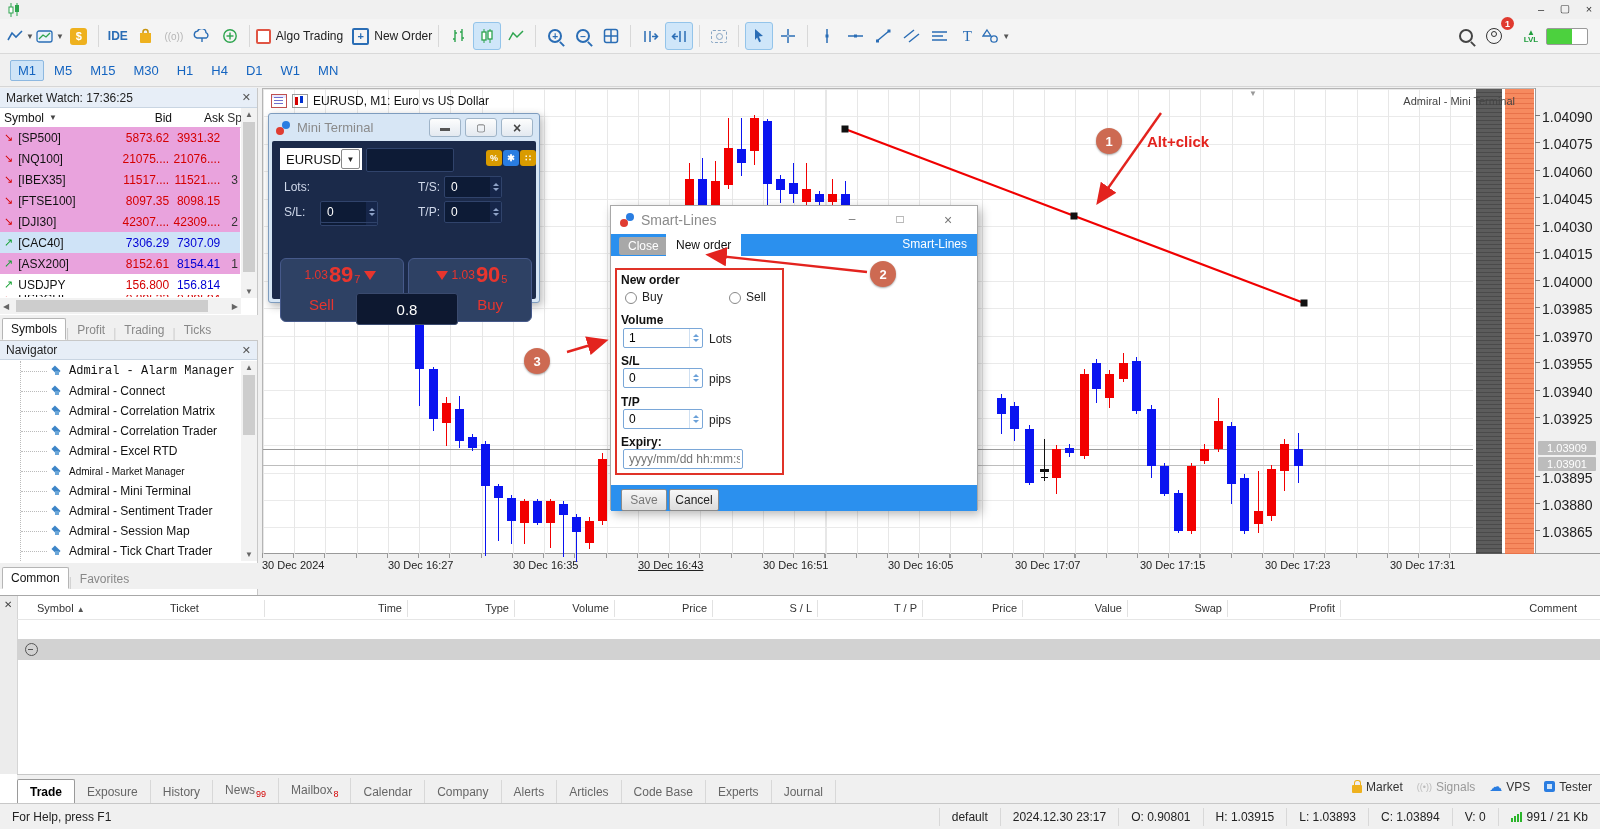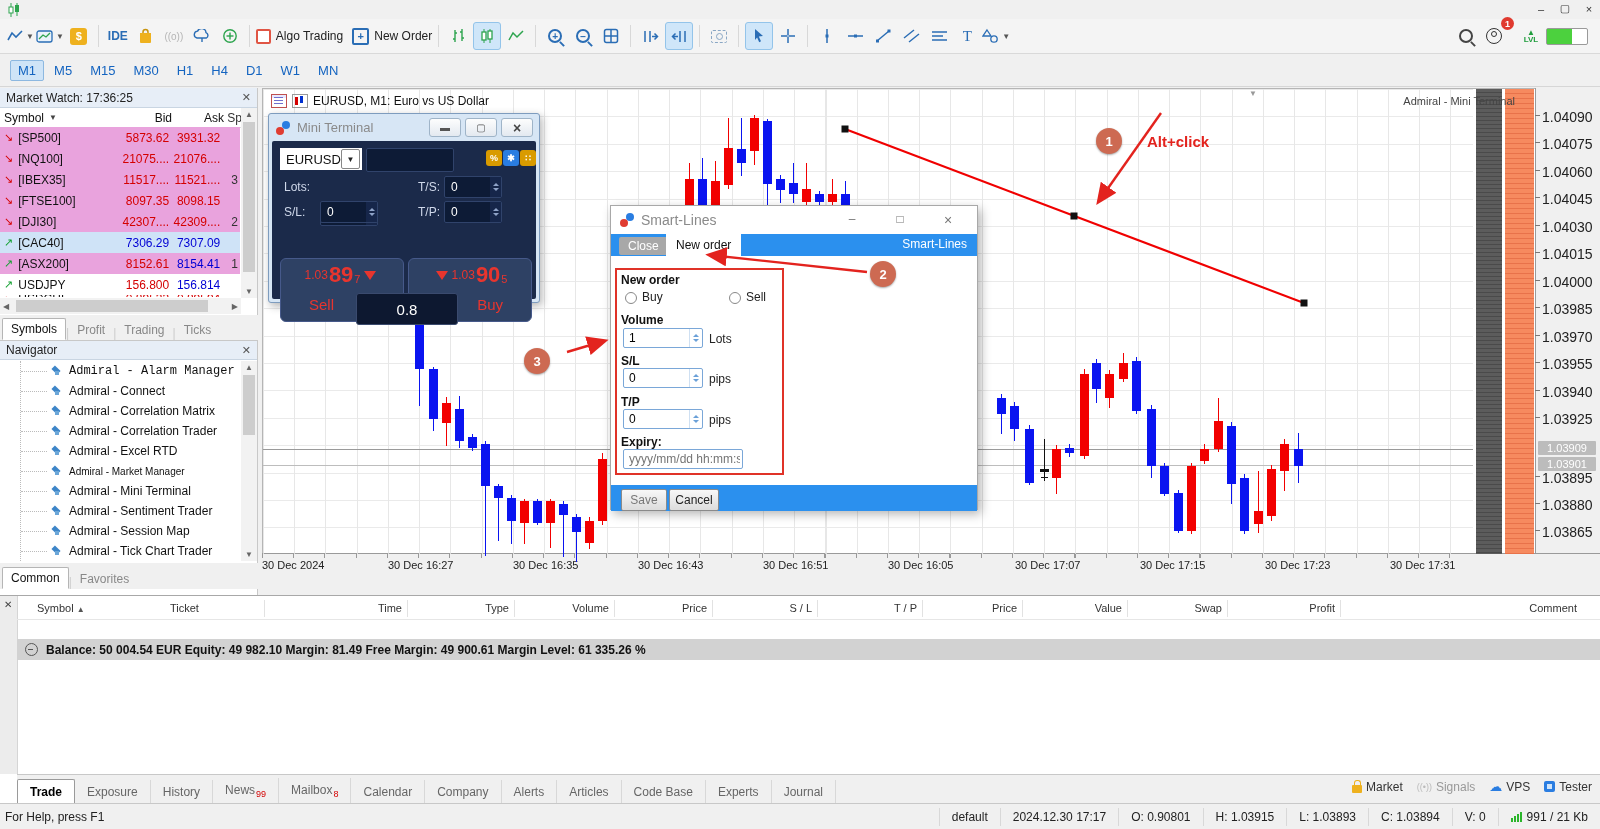--- a/index.html
+++ b/index.html
@@ -166,21 +166,21 @@
   .tbtab.active{background:#fff;border:1px solid #9a9a9a;border-bottom:none;color:#000;font-weight:bold;border-radius:2px 2px 0 0;}
   .tbbadge{color:#d40000;font-size:9px;vertical-align:sub;margin-left:1px;}
   #tb-right{position:absolute;right:8px;top:183px;display:flex;align-items:center;gap:14px;font-size:12px;color:#333;}
   .lockicon{width:10px;height:8px;background:#eeb11e;border-radius:1px;position:relative;margin-top:4px;}
   .lockicon::before{content:"";position:absolute;left:1.5px;top:-5px;width:5px;height:5px;border:1.6px solid #eeb11e;border-bottom:none;border-radius:3px 3px 0 0;}
   .chipicon{width:11px;height:11px;background:#2a7de1;border-radius:2px;position:relative;}
   .chipicon::after{content:"";position:absolute;left:3px;top:3px;width:5px;height:5px;background:#cfe4fa;}
 
   
   #statusbar{position:absolute;left:0;top:803px;width:1600px;height:26px;background:#f0f0f0;border-top:1px solid #c8c8c8;display:flex;align-items:center;font-size:12px;color:#222;box-sizing:border-box;}
-  #status-help{padding-left:5px;flex:1;}
+  #status-help{padding-left:12px;flex:1;}
   .scell{padding:0 12px;border-left:1px solid #d8d8d8;height:18px;display:flex;align-items:center;white-space:nowrap;}
   .bars{display:inline-flex;align-items:flex-end;gap:1px;margin-right:5px;}
   .bars i{width:2px;background:#2bb52b;display:block;}
 
   svg{display:block;}
 </style>
 </head>
 <body>
 
 <div id="app">
@@ -733,21 +733,21 @@
       <span class="plabel" style="top:436px;">1.03865</span>
       <span class="phl" style="top:353px;">1.03909</span>
       <span class="phl" style="top:369px;">1.03901</span>
     </div>
 
   <div id="time-axis">
       <div class="ticks"></div>
       <span class="tlabel" style="left:0px;">30 Dec 2024</span>
       <span class="tlabel" style="left:126px;">30 Dec 16:27</span>
       <span class="tlabel" style="left:251px;">30 Dec 16:35</span>
-      <span class="tlabel" style="left:376px;">30 Dec 16:43</span>
+      <span class="tlabel" style="left:376px;text-decoration:underline;">30 Dec 16:43</span>
       <span class="tlabel" style="left:501px;">30 Dec 16:51</span>
       <span class="tlabel" style="left:626px;">30 Dec 16:05</span>
       <span class="tlabel" style="left:753px;">30 Dec 17:07</span>
       <span class="tlabel" style="left:878px;">30 Dec 17:15</span>
       <span class="tlabel" style="left:1003px;">30 Dec 17:23</span>
       <span class="tlabel" style="left:1128px;">30 Dec 17:31</span>
     </div>
 
 
   <div id="mini">
@@ -919,21 +919,20 @@
         <span class="tbsepv" style="left:695px;"></span>
         <span class="tbsepv" style="left:800px;"></span>
         <span class="tbsepv" style="left:905px;"></span>
         <span class="tbsepv" style="left:1005px;"></span>
         <span class="tbsepv" style="left:1110px;"></span>
         <span class="tbsepv" style="left:1210px;"></span>
         <span class="tbsepv" style="left:1323px;"></span>
       </div>
     <div id="balrow">
       <span class="minus"></span>
-      <span>Balance: 50 004.54 EUR  Equity: 49 982.10  Margin: 81.49  Free Margin: 49 900.61  Margin Level: 61 335.26 %</span>
     </div>
     <div id="tb-tabs">
         <span class="tbtab active">Trade</span>
         <span class="tbtab ">Exposure</span>
         <span class="tbtab ">History</span>
         <span class="tbtab ">News<span class="tbbadge">99</span></span>
         <span class="tbtab ">Mailbox<span class="tbbadge">8</span></span>
         <span class="tbtab ">Calendar</span>
         <span class="tbtab ">Company</span>
         <span class="tbtab ">Alerts</span>
@@ -959,21 +958,21 @@
           <span class="chipicon"></span>
           <span>Tester</span>
         </span>
       </div>
   </div>
 
   <div id="statusbar">
     <span id="status-help">For Help, press F1</span>
     <span id="status-cells" style="display:flex;height:100%;align-items:center;">
         <span class="scell">default</span>
-        <span class="scell">2024.12.30 17:17</span>
+        <span class="scell">2024.12.30 23:17</span>
         <span class="scell">O: 0.90801</span>
         <span class="scell">H: 1.03915</span>
         <span class="scell">L: 1.03893</span>
         <span class="scell">C: 1.03894</span>
         <span class="scell">V: 0</span>
         <span class="scell">
      <span class="bars">
             <i style="height:4px;"></i>
             <i style="height:6px;"></i>
             <i style="height:8px;"></i>

